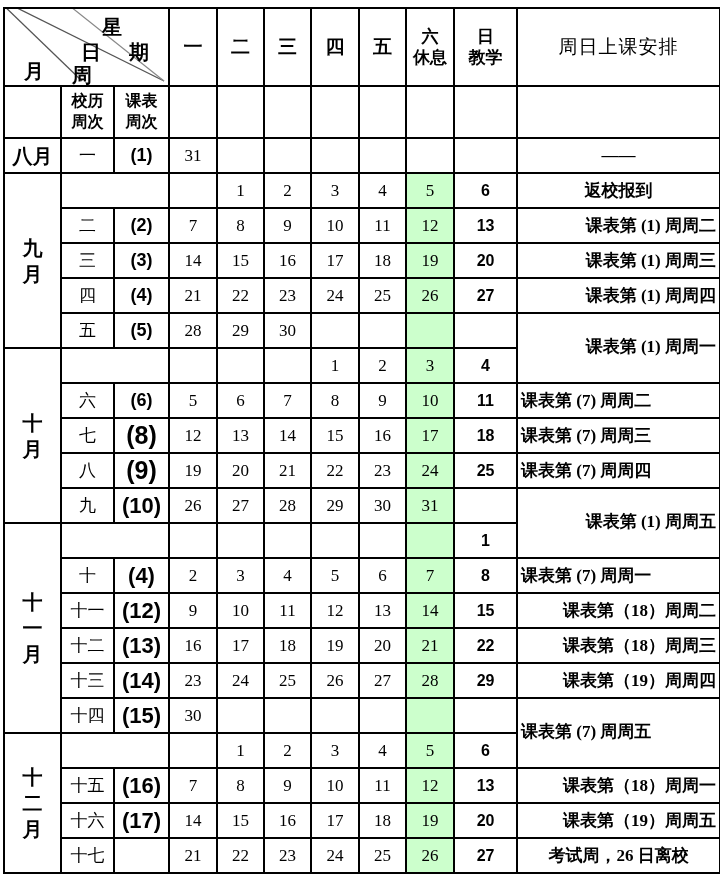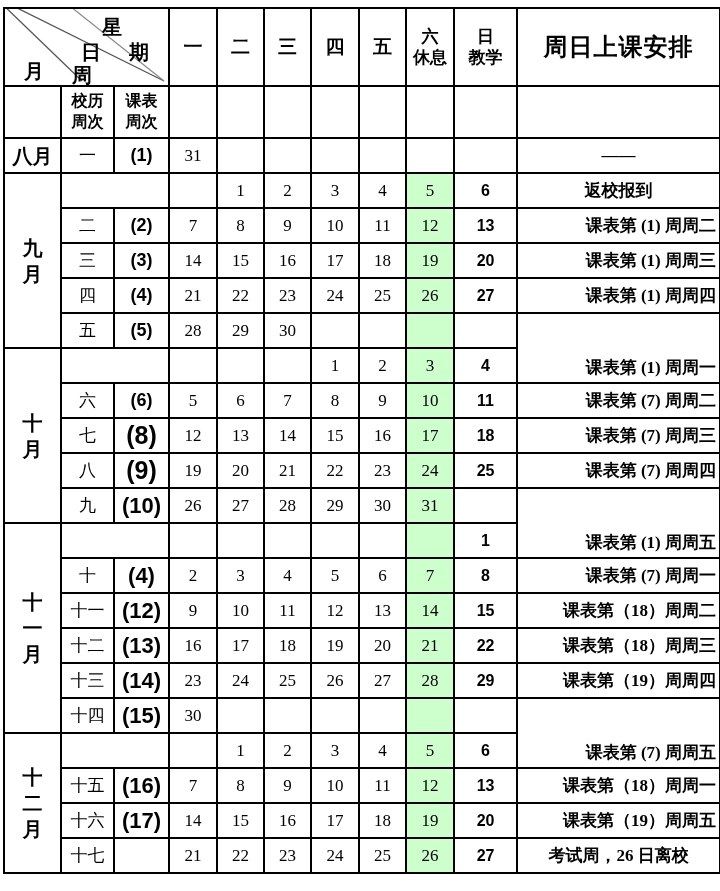--- a/index.html
+++ b/index.html
@@ -4,43 +4,43 @@
 <style>
   html,body{margin:0;padding:0;background:#fff;width:720px;height:891px;overflow:hidden;
     font-family:"Liberation Serif",serif;}
   table{border-collapse:collapse;table-layout:fixed;width:716px;margin:7px 0 0 3px;}
   td{border:2px solid #000;text-align:center;vertical-align:middle;padding:0;overflow:hidden;
      font-size:17px;color:#000;}
   
   .hrow1{height:78px;} .hrow2{height:52px;}
   .dayh{font-weight:bold;font-size:19px;white-space:pre-line;line-height:1.25;}
   .two{font-size:17px;}
-  .arrh{font-weight:bold;font-size:24px;letter-spacing:1px;}
+  .arrh{font-weight:normal;font-size:19px;letter-spacing:1px;}
   .wkh{font-weight:bold;font-size:16px;white-space:pre-line;line-height:1.3;}
   
   .diag{position:relative;padding:0;}
   .diag svg{position:absolute;left:0;top:0;overflow:visible;}
   .dg{position:absolute;font-weight:bold;font-size:20px;line-height:1;}
   .dg-xing{left:97px;top:8px;}
   .dg-ri{left:76px;top:33px;}
   .dg-qi{left:124px;top:33px;}
   .dg-yue{left:19px;top:52px;}
   .dg-zhou{left:67px;top:56px;}
   
   tbody tr{height:35px;}
   td.month{font-weight:bold;font-size:20px;white-space:pre-line;line-height:1.3;}
   td.week{font-size:17px;}
   td.tt{font-family:"Liberation Sans",sans-serif;font-weight:bold;}
   td.tt-sm{font-size:18px;} td.tt-md{font-size:22px;} td.tt-lg{font-size:25px;}
   td.date{font-size:17px;}
   td.sat{font-size:17px;background:#ccffcc;}
   td.sun{font-family:"Liberation Sans",sans-serif;font-weight:bold;font-size:16px;}
   td.arr{font-weight:bold;font-size:17px;padding:0 3px;white-space:nowrap;}
-  td.al-left{text-align:right;} td.al-right{text-align:right;border-radius:7px;} td.al-center{text-align:center;}
-  td.vbottom{vertical-align:bottom;padding-bottom:3px;}
+  td.al-left{text-align:right;} td.al-right{text-align:left;border-radius:7px;} td.al-center{text-align:center;}
+  td.vbottom{vertical-align:bottom;padding-bottom:24px;}
 </style>
 </head>
 <body>
 
 <table>
   <colgroup>
     <col style="width:57px">
       <col style="width:53px">
       <col style="width:55px">
     <col style="width:48px">

